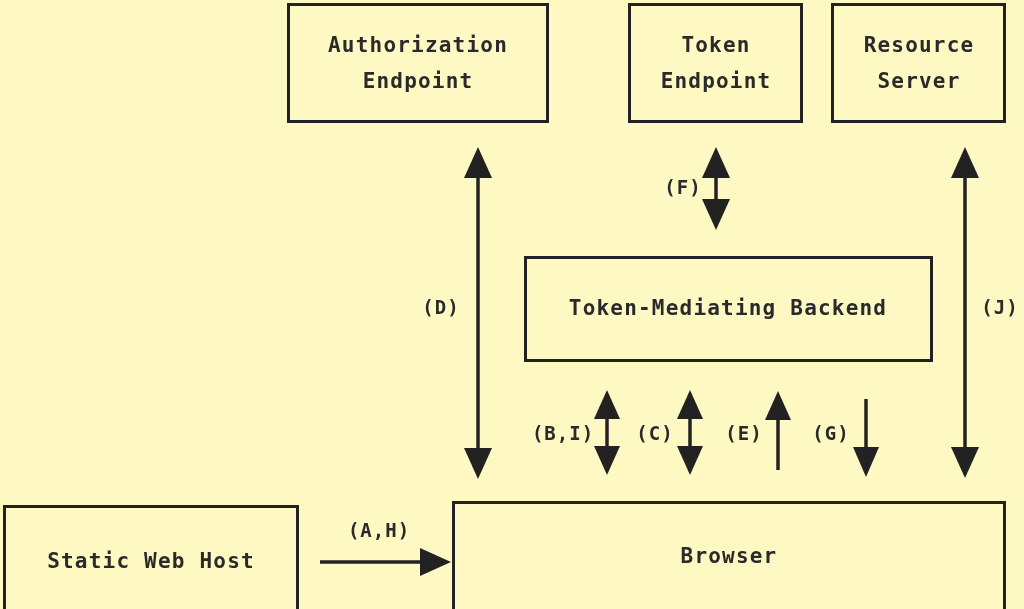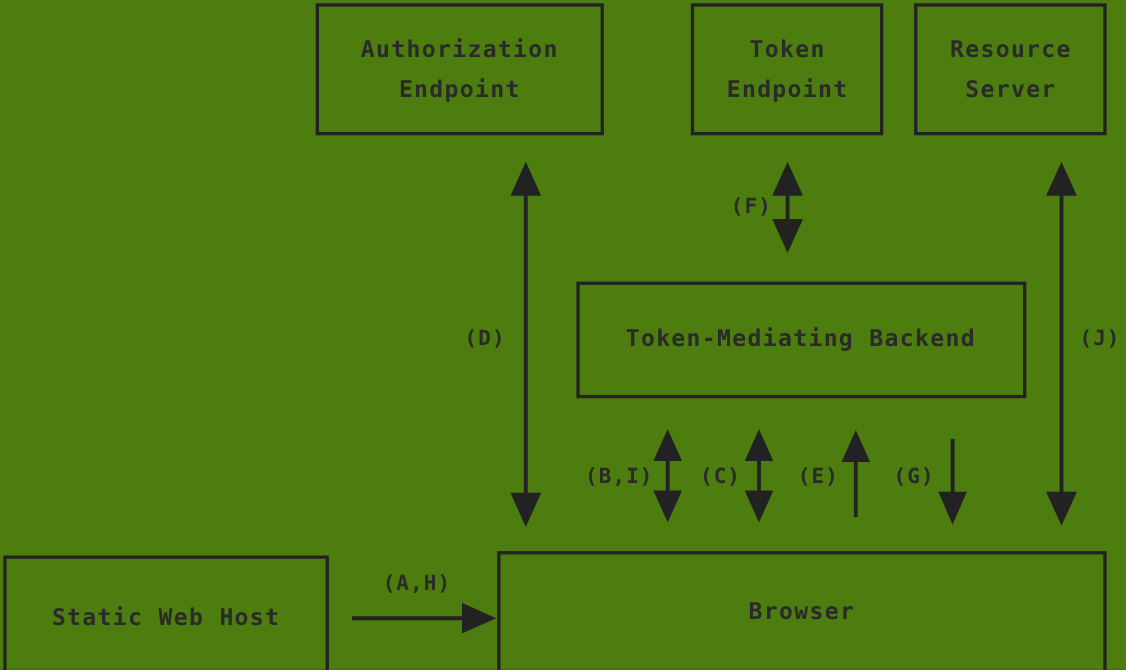--- a/index.html
+++ b/index.html
@@ -11,21 +11,21 @@
   body {
     width: 1024px;
     height: 609px;
     overflow: hidden;
     font-family: "DejaVu Sans Mono", "Liberation Mono", monospace;
   }
   #diagram-root {
     position: relative;
     width: 1024px;
     height: 609px;
-    background: #4d7c0f;
+    background: #fef9c3;
   }
   svg.canvas {
     position: absolute;
     top: 0;
     left: 0;
     width: 1024px;
     height: 609px;
     display: block;
   }
   .node-box {

